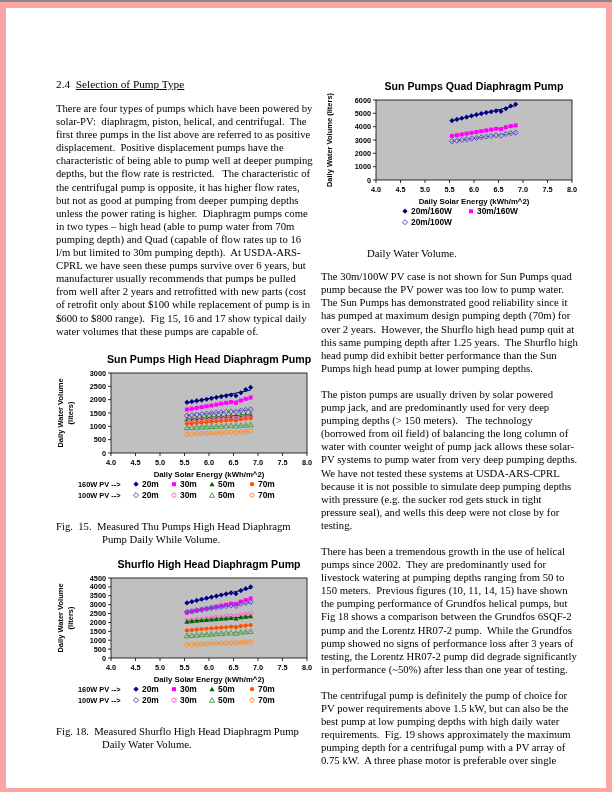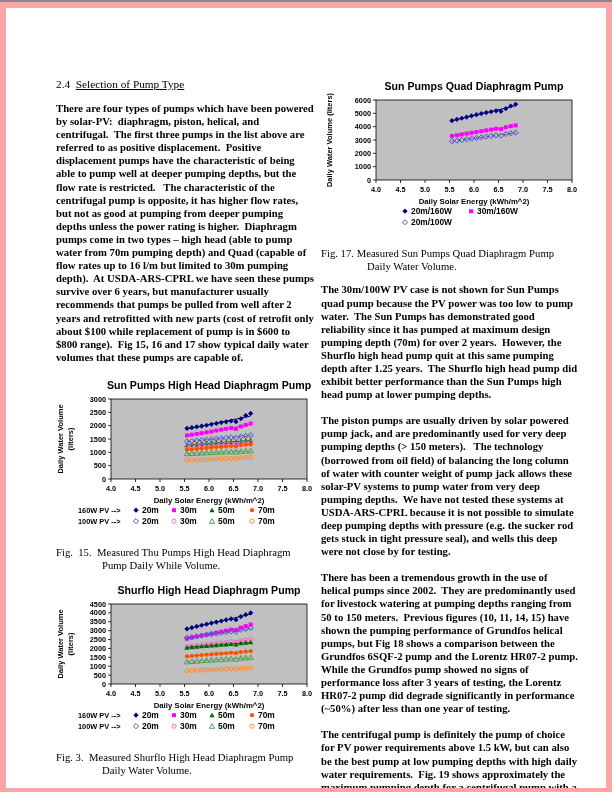--- a/index.html
+++ b/index.html
@@ -6,21 +6,21 @@
   .page{
     position:relative;width:612px;height:792px;background:#ffffff;
     margin:2px auto;border:6px solid #fca5a5;box-sizing:border-box;
     font-family:"Liberation Serif", serif;color:#000;overflow:hidden;
   }
   .col{position:absolute;top:70px;}
   .col-left{left:50px;width:258px;}
   .col-right{left:315px;width:258px;}
   .section-heading{font-size:11.3px;margin:0 0 12px 0;}
   .section-heading .st{text-decoration:underline;}
-  .para{font-size:10.7px;line-height:13.1px;margin:0 0 13px 0;white-space:pre-wrap;font-weight:bold;}
+  .para{font-size:10.7px;line-height:13.1px;margin:0 0 13px 0;white-space:pre-wrap;}
   .chartbox{width:257px;position:relative;}
   .caption{font-size:10.7px;line-height:13.2px;margin:3px 0 10px 0;white-space:pre-wrap;}
   .caption .l2{display:block;margin-left:46px;}
   svg text{font-family:"Liberation Sans", sans-serif;fill:#000;}
 </style>
 </head>
 <body>
 
 <div class="page">
 
@@ -416,21 +416,21 @@
           <text x="22" y="147" font-size="7.4" font-weight="bold">100W PV --&gt;</text>
           <path d="M 80 141.6 L 82.6 144.2 L 80 146.79999999999998 L 77.4 144.2 Z" fill="none" stroke="#5050C8" stroke-width="1"></path>
           <text x="86" y="147" font-size="8.4" font-weight="bold">20m</text>
           <circle cx="118" cy="144.2" r="2.1" fill="none" stroke="#FF66CC" stroke-width="1"></circle>
           <text x="124" y="147" font-size="8.4" font-weight="bold">30m</text>
           <path d="M 156 141.7 L 158.6 146.29999999999998 L 153.4 146.29999999999998 Z" fill="none" stroke="#50A050" stroke-width="1"></path>
           <text x="162" y="147" font-size="8.4" font-weight="bold">50m</text>
           <circle cx="196" cy="144.2" r="2.1" fill="none" stroke="#FF9030" stroke-width="1"></circle>
           <text x="202" y="147" font-size="8.4" font-weight="bold">70m</text>
         </svg></div>
-    <div class="caption"><span>Fig. 3.  Measured Shurflo High Head Diaphragm Pump</span><span class="l2">Daily Water Volume.</span></div>
+    <div class="caption"><span>Fig. 18.  Measured Shurflo High Head Diaphragm Pump</span><span class="l2">Daily Water Volume.</span></div>
   </div>
 
   <div class="col col-right">
     <div class="chartbox"><svg width="257" height="162" viewBox="0 0 257 162">
           <text x="153" y="12" text-anchor="middle" font-size="10.6" font-weight="bold">Sun Pumps Quad Diaphragm Pump</text>
           <rect x="55" y="22" width="196" height="80" fill="#C0C0C0" stroke="#000" stroke-width="0.8"></rect>
           <line x1="52" y1="102" x2="55" y2="102" stroke="#000" stroke-width="0.8"></line>
           <text x="50" y="104.6" text-anchor="end" font-size="7.3" font-weight="bold">0</text>
           <line x1="52" y1="88.66666666666667" x2="55" y2="88.66666666666667" stroke="#000" stroke-width="0.8"></line>
           <text x="50" y="91.26666666666667" text-anchor="end" font-size="7.3" font-weight="bold">1000</text>
@@ -515,21 +515,21 @@
           </g>
           <text transform="translate(11,62) rotate(-90)" text-anchor="middle" font-size="7.5" font-weight="bold">Daily Water Volume (liters)</text>
           <text x="153" y="126" text-anchor="middle" font-size="7.8" font-weight="bold">Daily Solar Energy (kWh/m^2)</text>
           <path d="M 84 130.6 L 86.6 133.2 L 84 135.79999999999998 L 81.4 133.2 Z" fill="#000080" stroke="none" stroke-width="1"></path>
           <text x="90" y="136" font-size="8.4" font-weight="bold">20m/160W</text>
           <rect x="148" y="131.2" width="4" height="4" fill="#FF00FF" stroke="none" stroke-width="1"></rect>
           <text x="156" y="136" font-size="8.4" font-weight="bold">30m/160W</text>
           <path d="M 84 141.6 L 86.6 144.2 L 84 146.79999999999998 L 81.4 144.2 Z" fill="none" stroke="#5050C8" stroke-width="1"></path>
           <text x="90" y="147" font-size="8.4" font-weight="bold">20m/100W</text>
         </svg></div>
-    <div class="caption"><span>Fig. 17. Measured Sun Pumps Quad Diaphragm Pump</span><span class="l2">Daily Water Volume.</span></div>
+    <div class="caption"><span class="l2">Daily Water Volume.</span></div>
 
     <p class="para">The 30m/100W PV case is not shown for Sun Pumps quad pump because the PV power was too low to pump water.  The Sun Pumps has demonstrated good reliability since it has pumped at maximum design pumping depth (70m) for over 2 years.  However, the Shurflo high head pump quit at this same pumping depth after 1.25 years.  The Shurflo high head pump did exhibit better performance than the Sun Pumps high head pump at lower pumping depths.</p>
     <p class="para">The piston pumps are usually driven by solar powered pump jack, and are predominantly used for very deep pumping depths (&gt; 150 meters).   The technology (borrowed from oil field) of balancing the long column of water with counter weight of pump jack allows these solar-PV systems to pump water from very deep pumping depths.  We have not tested these systems at USDA-ARS-CPRL because it is not possible to simulate deep pumping depths with pressure (e.g. the sucker rod gets stuck in tight pressure seal), and wells this deep were not close by for testing.</p>
     <p class="para">There has been a tremendous growth in the use of helical pumps since 2002.  They are predominantly used for livestock watering at pumping depths ranging from 50 to 150 meters.  Previous figures (10, 11, 14, 15) have shown the pumping performance of Grundfos helical pumps, but Fig 18 shows a comparison between the Grundfos 6SQF-2 pump and the Lorentz HR07-2 pump.  While the Grundfos pump showed no signs of performance loss after 3 years of testing, the Lorentz HR07-2 pump did degrade significantly in performance (~50%) after less than one year of testing.</p>
     <p class="para">The centrifugal pump is definitely the pump of choice for PV power requirements above 1.5 kW, but can also be the best pump at low pumping depths with high daily water requirements.  Fig. 19 shows approximately the maximum pumping depth for a centrifugal pump with a PV array of 0.75 kW.  A three phase motor is preferable over single</p>
   </div>
 
 </div>
 
 </body></html>

